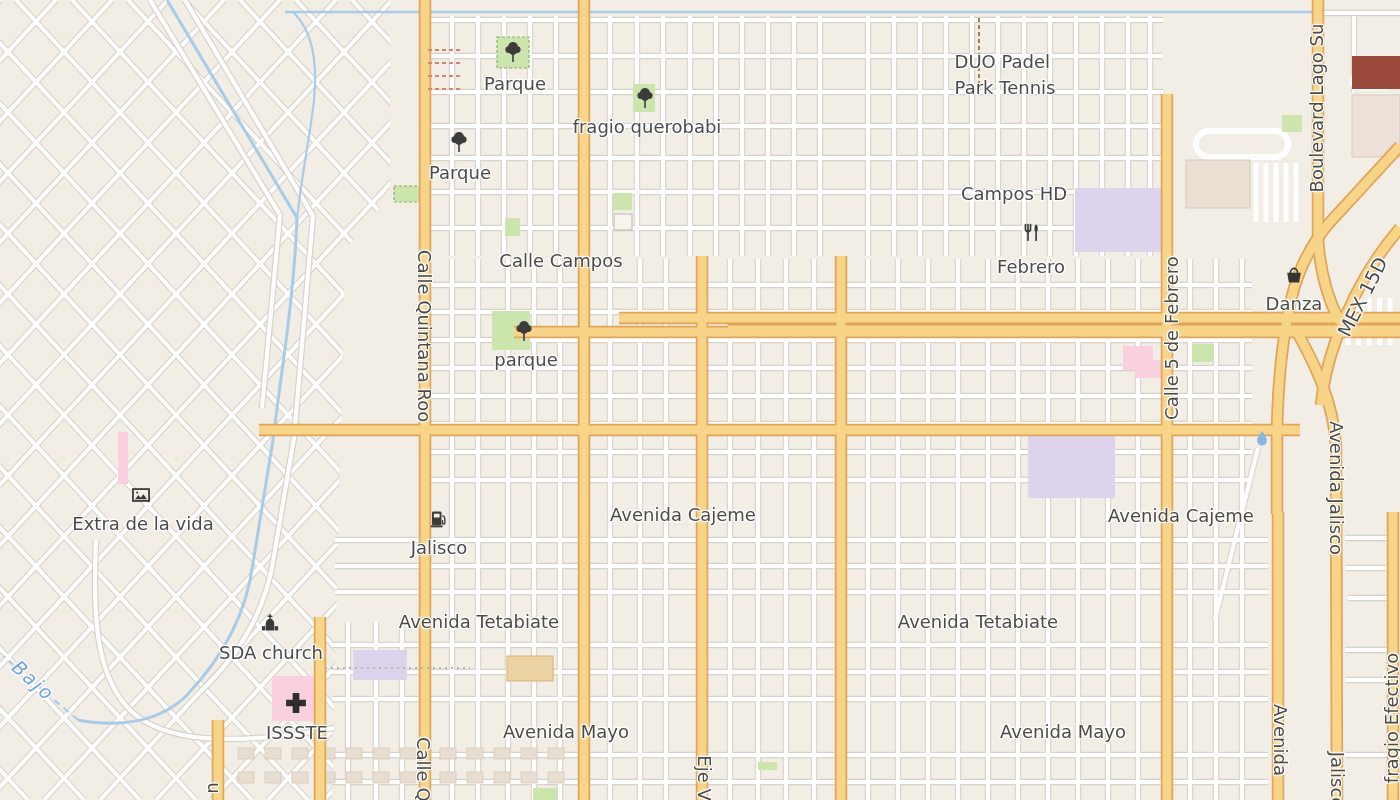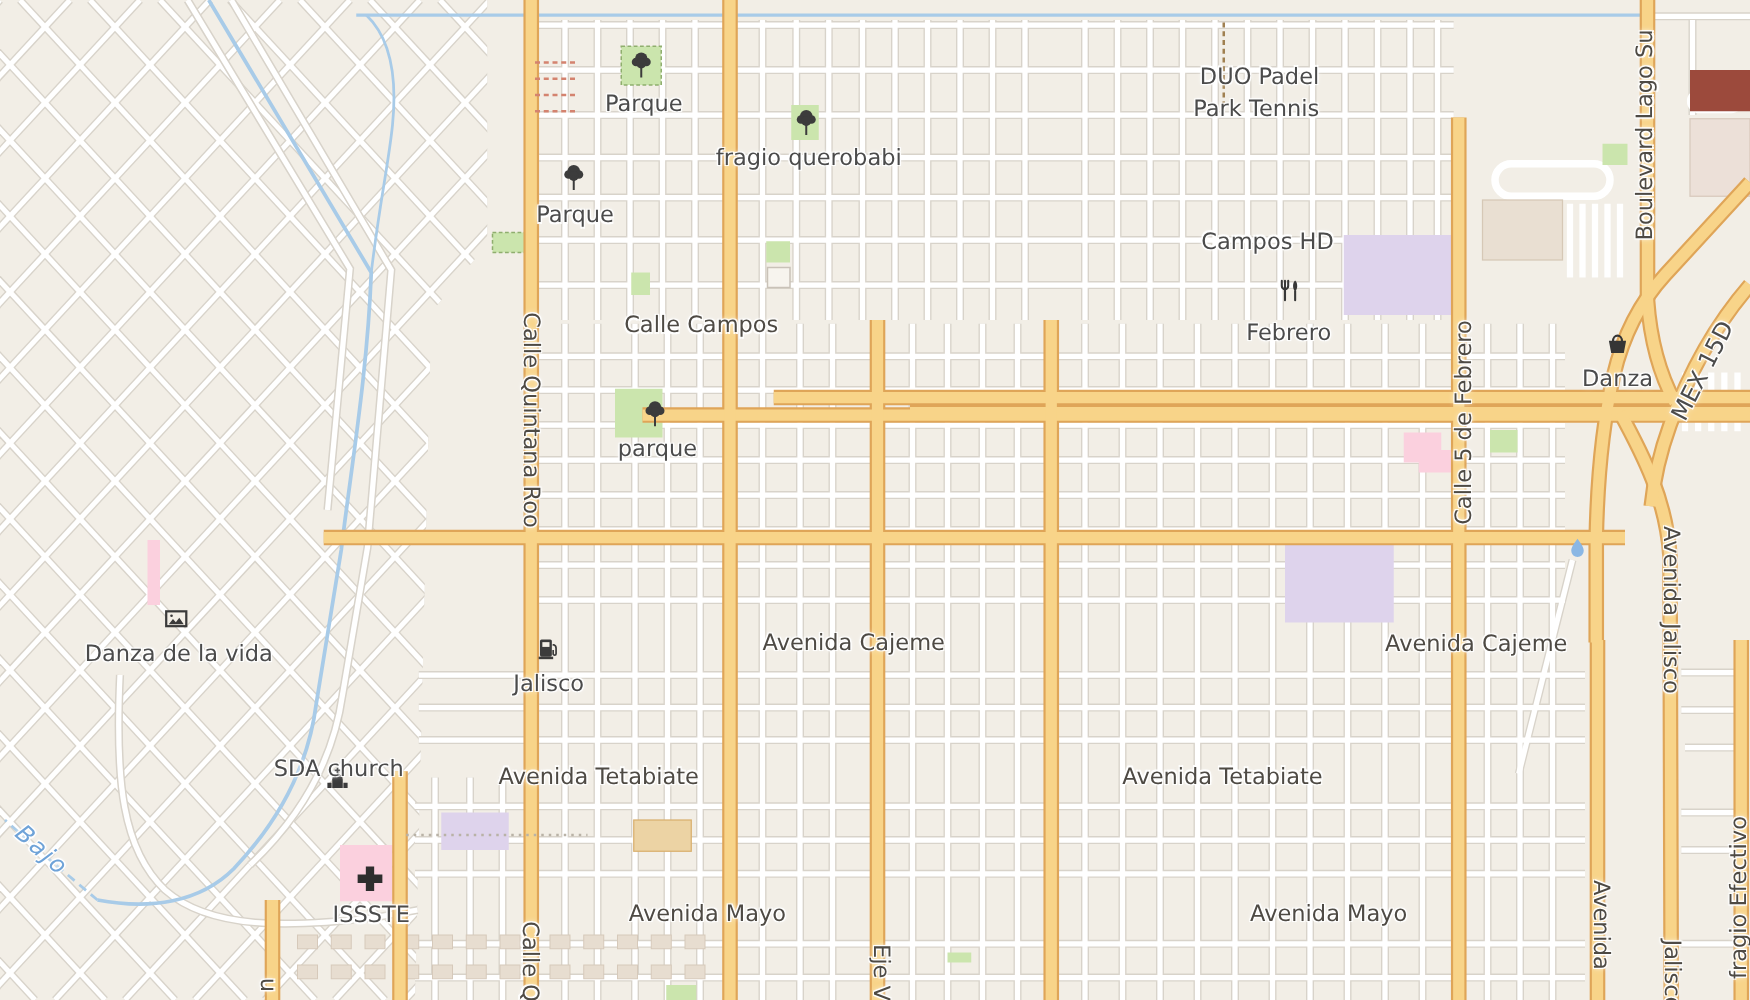--- a/index.html
+++ b/index.html
@@ -10,21 +10,21 @@
        transform:translate(-50%,-50%);
        text-shadow:-1px -1px 0 rgba(255,255,255,.9),1px -1px 0 rgba(255,255,255,.9),
                    -1px 1px 0 rgba(255,255,255,.9),1px 1px 0 rgba(255,255,255,.9),
                    0 0 3px rgba(255,255,255,.9),0 0 5px rgba(255,255,255,.8);}
   .street{color:#4e4a44;}
   .r90{transform:translate(-50%,-50%) rotate(90deg);}
   .rm90{transform:translate(-50%,-50%) rotate(-90deg);}
   .mexlbl{transform:translate(-50%,-50%) rotate(-63deg);font-size:19px;color:#4c4c4c;}
   .bajolbl{transform:translate(-50%,-50%) rotate(42deg);font-style:italic;color:#6fa3d8;
            font-size:19px;letter-spacing:2px;}
-  .poi2{text-align:right;}
+  .poi2{text-align:left;}
   .icon{position:absolute;transform:translate(-50%,-50%);width:22px;height:24px;}
 </style>
 </head>
 <body>
 
 <div id="map">
   <svg id="mapsvg" width="1400" height="800" viewBox="0 0 1400 800">
       <rect x="0" y="0" width="1400" height="800" fill="#f2eee6"></rect>
       <defs>
         <clipPath id="leftclip">
@@ -549,17 +549,17 @@
   <div class="lbl" style="left:460px;top:173px">Parque</div>
   <div class="lbl" style="left:647px;top:127px">fragio querobabi</div>
   <div class="lbl" style="left:526px;top:360px">parque</div>
   <div class="lbl poi2" style="left:1005px;top:75px">
       <div>DUO Padel</div>
       <div>Park Tennis</div>
     </div>
   <div class="lbl" style="left:1014px;top:194px">Campos HD</div>
   <div class="lbl" style="left:1031px;top:267px">Febrero</div>
   <div class="lbl" style="left:1294px;top:304px">Danza</div>
-  <div class="lbl" style="left:143px;top:524px">Danza de la vida</div>
+  <div class="lbl" style="left:143px;top:524px">Extra de la vida</div>
   <div class="lbl" style="left:439px;top:548px">Jalisco</div>
-  <div class="lbl" style="left:271px;top:616px">SDA church</div>
+  <div class="lbl" style="left:271px;top:653px">SDA church</div>
   <div class="lbl" style="left:297px;top:733px">ISSSTE</div>
 </div>
 
 </body></html>

